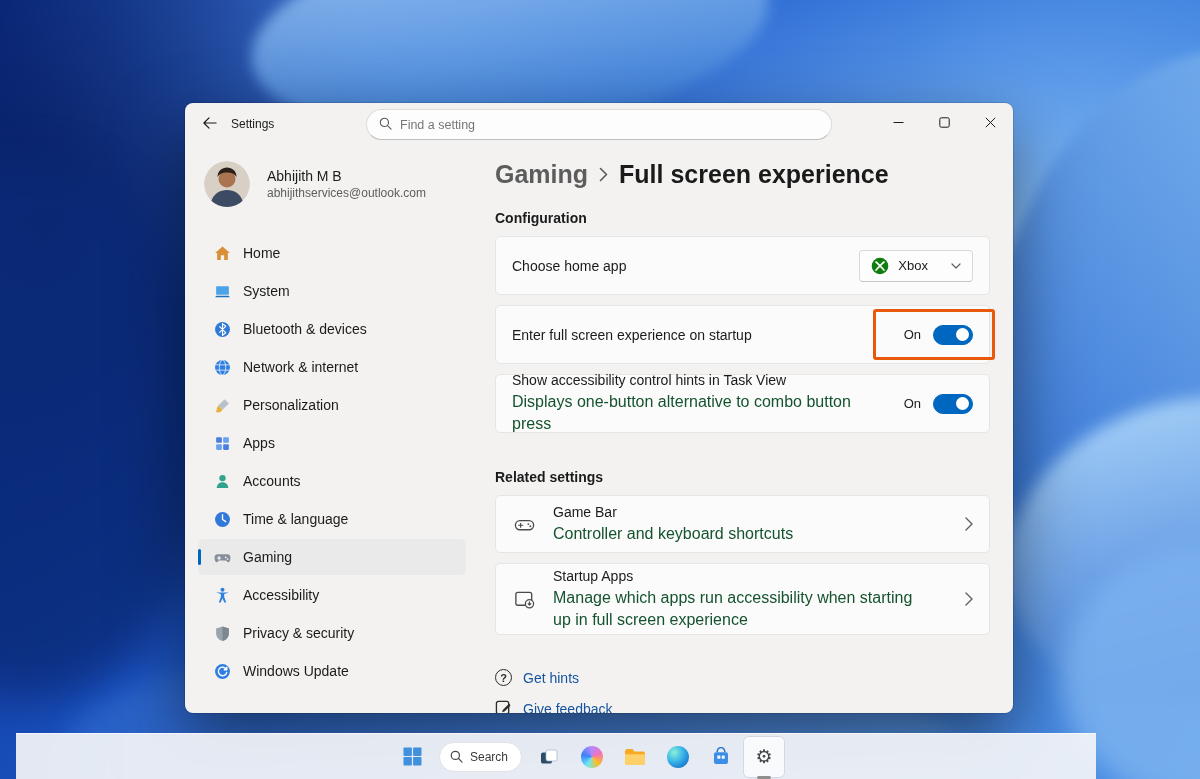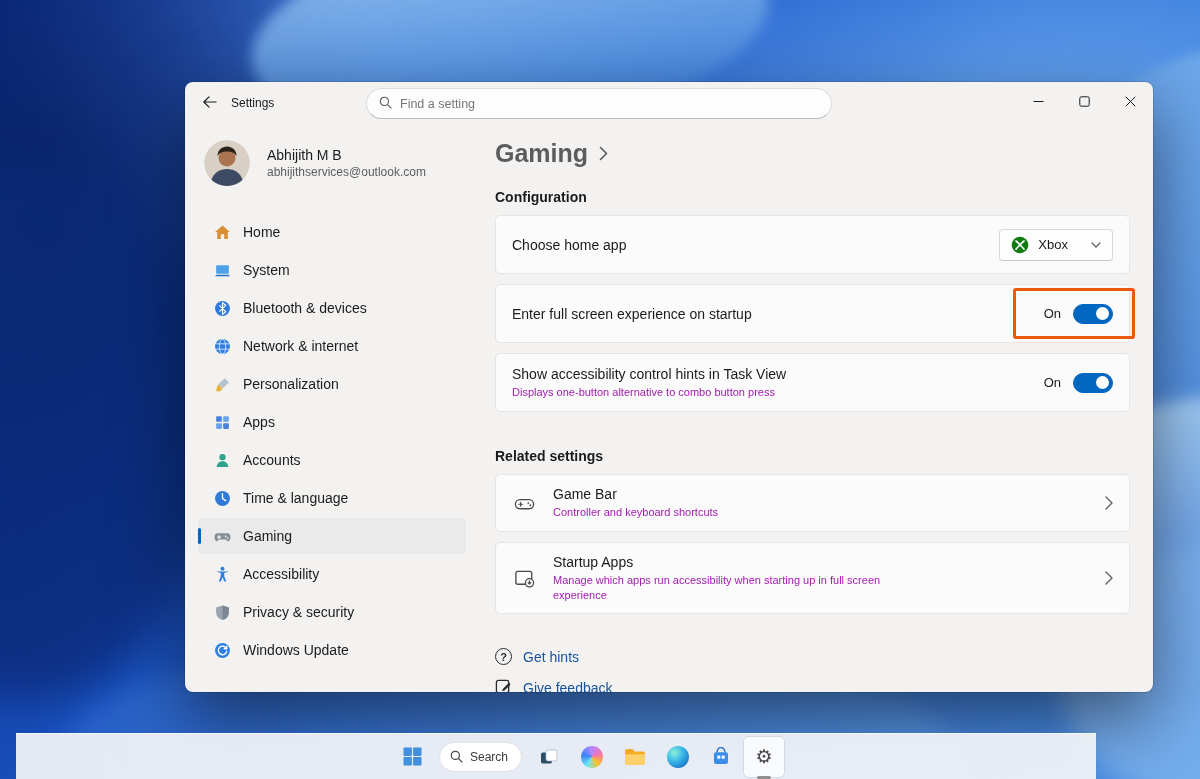--- a/index.html
+++ b/index.html
@@ -17,21 +17,21 @@
   }
   .petal { position:absolute; }
   .p1 { left:995px; top:50px; width:430px; height:560px; border-radius:45% 55% 50% 50%; background:linear-gradient(210deg,#8ec4f5,#2c6bd2); transform:rotate(24deg); filter:blur(6px); opacity:.9; }
   .p2 { left:1005px; top:400px; width:380px; height:300px; border-radius:50%; background:linear-gradient(180deg,#a8d2f8,#3c7ad8); transform:rotate(-15deg); filter:blur(8px); opacity:.9; }
   .p3 { left:250px; top:-70px; width:520px; height:200px; border-radius:50%; background:linear-gradient(180deg,#9cc8f4,#3d7fd8); transform:rotate(-7deg); filter:blur(7px); opacity:.85; }
   .p4 { left:60px; top:630px; width:900px; height:260px; border-radius:50%; background:linear-gradient(90deg,#2a63c8,#5b9ae8); filter:blur(12px); opacity:.8; }
   .p5 { left:-150px; top:160px; width:360px; height:540px; border-radius:50%; background:#0a2a78; filter:blur(22px); opacity:.8; }
   .p6 { left:1060px; top:540px; width:330px; height:270px; border-radius:50%; background:#7cb2ef; filter:blur(12px); opacity:.85; }
 
   
-  .window { position:absolute; left:185px; top:82px; width:968px; height:610px; background:#f3f2f1;
+  .window { position:absolute; left:185px; top:103px; width:828px; height:610px; background:#f3f2f1;
     border-radius:8px; overflow:hidden; box-shadow:0 28px 70px rgba(0,0,0,.5), 0 0 0 1px rgba(0,0,0,.12); }
 
   .titlebar { position:relative; height:42px; display:flex; align-items:center; }
   .back-btn { width:32px; height:30px; margin-left:8px; border:none; background:transparent; display:flex; align-items:center; justify-content:center; cursor:pointer; border-radius:4px; }
   .app-title { font-size:12px; color:#1b1b1b; margin-left:6px; }
   .search-box { position:absolute; left:181px; top:6px; width:466px; height:31px; background:#fdfdfd;
     border:1px solid #dcdcdc; border-bottom-color:#bdbdbd; border-radius:16px; display:flex; align-items:center; padding:0 12px; gap:8px; }
   .search-box input { flex:1; border:none; outline:none; background:transparent; font-size:12.5px; color:#1b1b1b; font-family:"Liberation Sans", sans-serif; }
   .search-box input::placeholder { color:#767676; }
   .win-controls { position:absolute; right:0; top:0; height:42px; display:flex; }
@@ -54,21 +54,21 @@
 
   
   .main { position:relative; flex:1; padding:13px 23px 0 10px; }
   .breadcrumb { display:flex; align-items:center; gap:11px; font-size:25px; font-weight:700; color:#1a1a1a; line-height:32px; }
   .crumb-parent { color:#5c5c5c; cursor:pointer; }
   .section-heading { margin-top:20px; font-size:14px; font-weight:700; color:#1b1b1b; }
   .section-heading.mt-lg { margin-top:36px; }
   .card { position:relative; margin-top:10px; background:#fbfbfb; border:1px solid #e5e5e5; border-radius:5px; display:flex; align-items:center; padding:0 16px; }
   .h59 { height:59px; } .h58 { height:58px; } .h72 { height:72px; }
   .card-label { font-size:14px; color:#1b1b1b; }
-  .card-sub { font-size:11px; color:#a21caf; margin-top:3px; max-width:360px; line-height:1.35; }
+  .card-sub { font-size:16px; color:#14532d; margin-top:3px; max-width:360px; line-height:1.35; }
   .right { margin-left:auto; display:flex; align-items:center; gap:12px; }
   .state-label { font-size:13px; color:#1b1b1b; }
   .toggle { position:relative; width:40px; height:20px; border-radius:10px; background:#0067c0; border:1px solid #0067c0; cursor:pointer; }
   .toggle::after { content:""; position:absolute; top:2.5px; right:3px; width:13px; height:13px; border-radius:50%; background:#fff; }
   .dropdown { display:flex; align-items:center; gap:9px; height:32px; padding:0 11px; background:#fdfdfd; border:1px solid #d9d9d9; border-bottom-color:#c6c6c6; border-radius:4px; font-size:13px; color:#1b1b1b; cursor:pointer; font-family:"Liberation Sans", sans-serif; }
   .hl-box { position:absolute; top:3px; right:-6px; bottom:3px; width:122px; border:3px solid #e8590c; border-radius:3px; pointer-events:none; }
   .row-icon { width:24px; height:24px; margin-right:17px; display:flex; align-items:center; justify-content:center; flex:0 0 24px; }
   .chev-right { margin-left:auto; display:flex; }
   .link-row { display:flex; align-items:center; gap:11px; margin-top:34px; font-size:14px; color:#15539e; cursor:pointer; width:max-content; }
   .link-row.second { margin-top:14px; }
@@ -300,20 +300,21 @@
 
       <main class="main">
 
         <h1 class="breadcrumb">
           <span class="crumb-parent">Gaming</span>
           <span style="display:flex;">
             <svg width="9" height="15" viewBox="0 0 9 15">
                 <path d="M1.5 1.5 7.5 7.5 1.5 13.5" fill="none" stroke="#5a5a5a" stroke-width="1.6" stroke-linecap="round" stroke-linejoin="round"></path>
               </svg>
           </span>
+          <span>Full screen experience</span>
         </h1>
 
         <div class="section-heading">Configuration</div>
 
         <div class="card h59">
           <span class="card-label">Choose home app</span>
           <div class="right">
             <button class="dropdown">
               <span style="display:flex;">
                 <svg width="18" height="18" viewBox="0 0 18 18">

